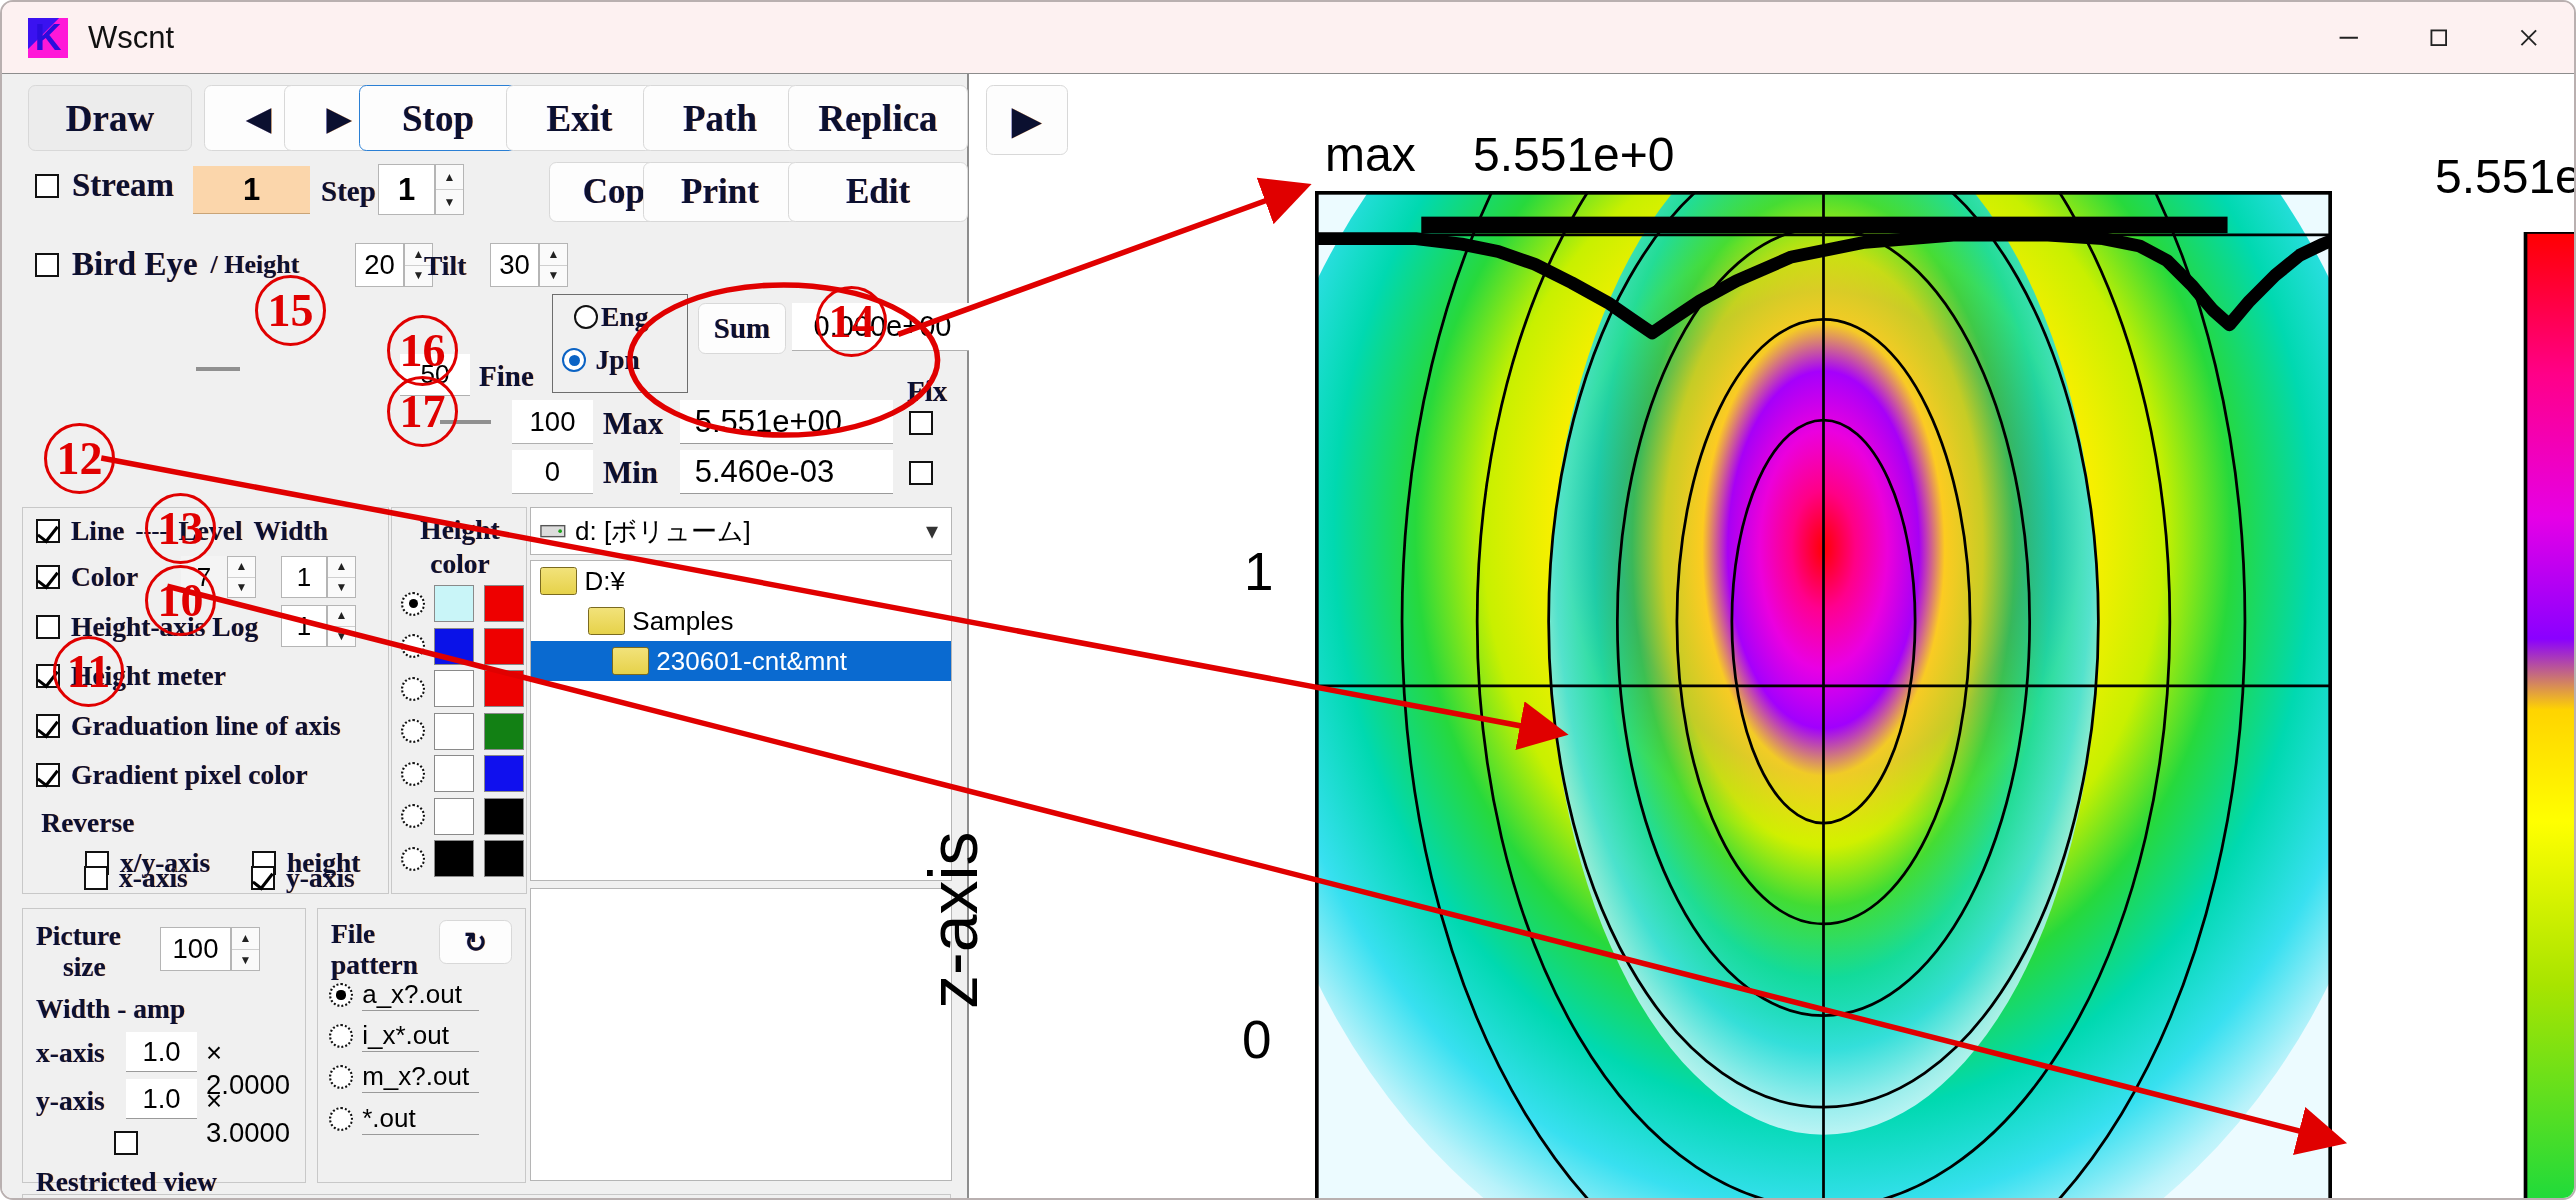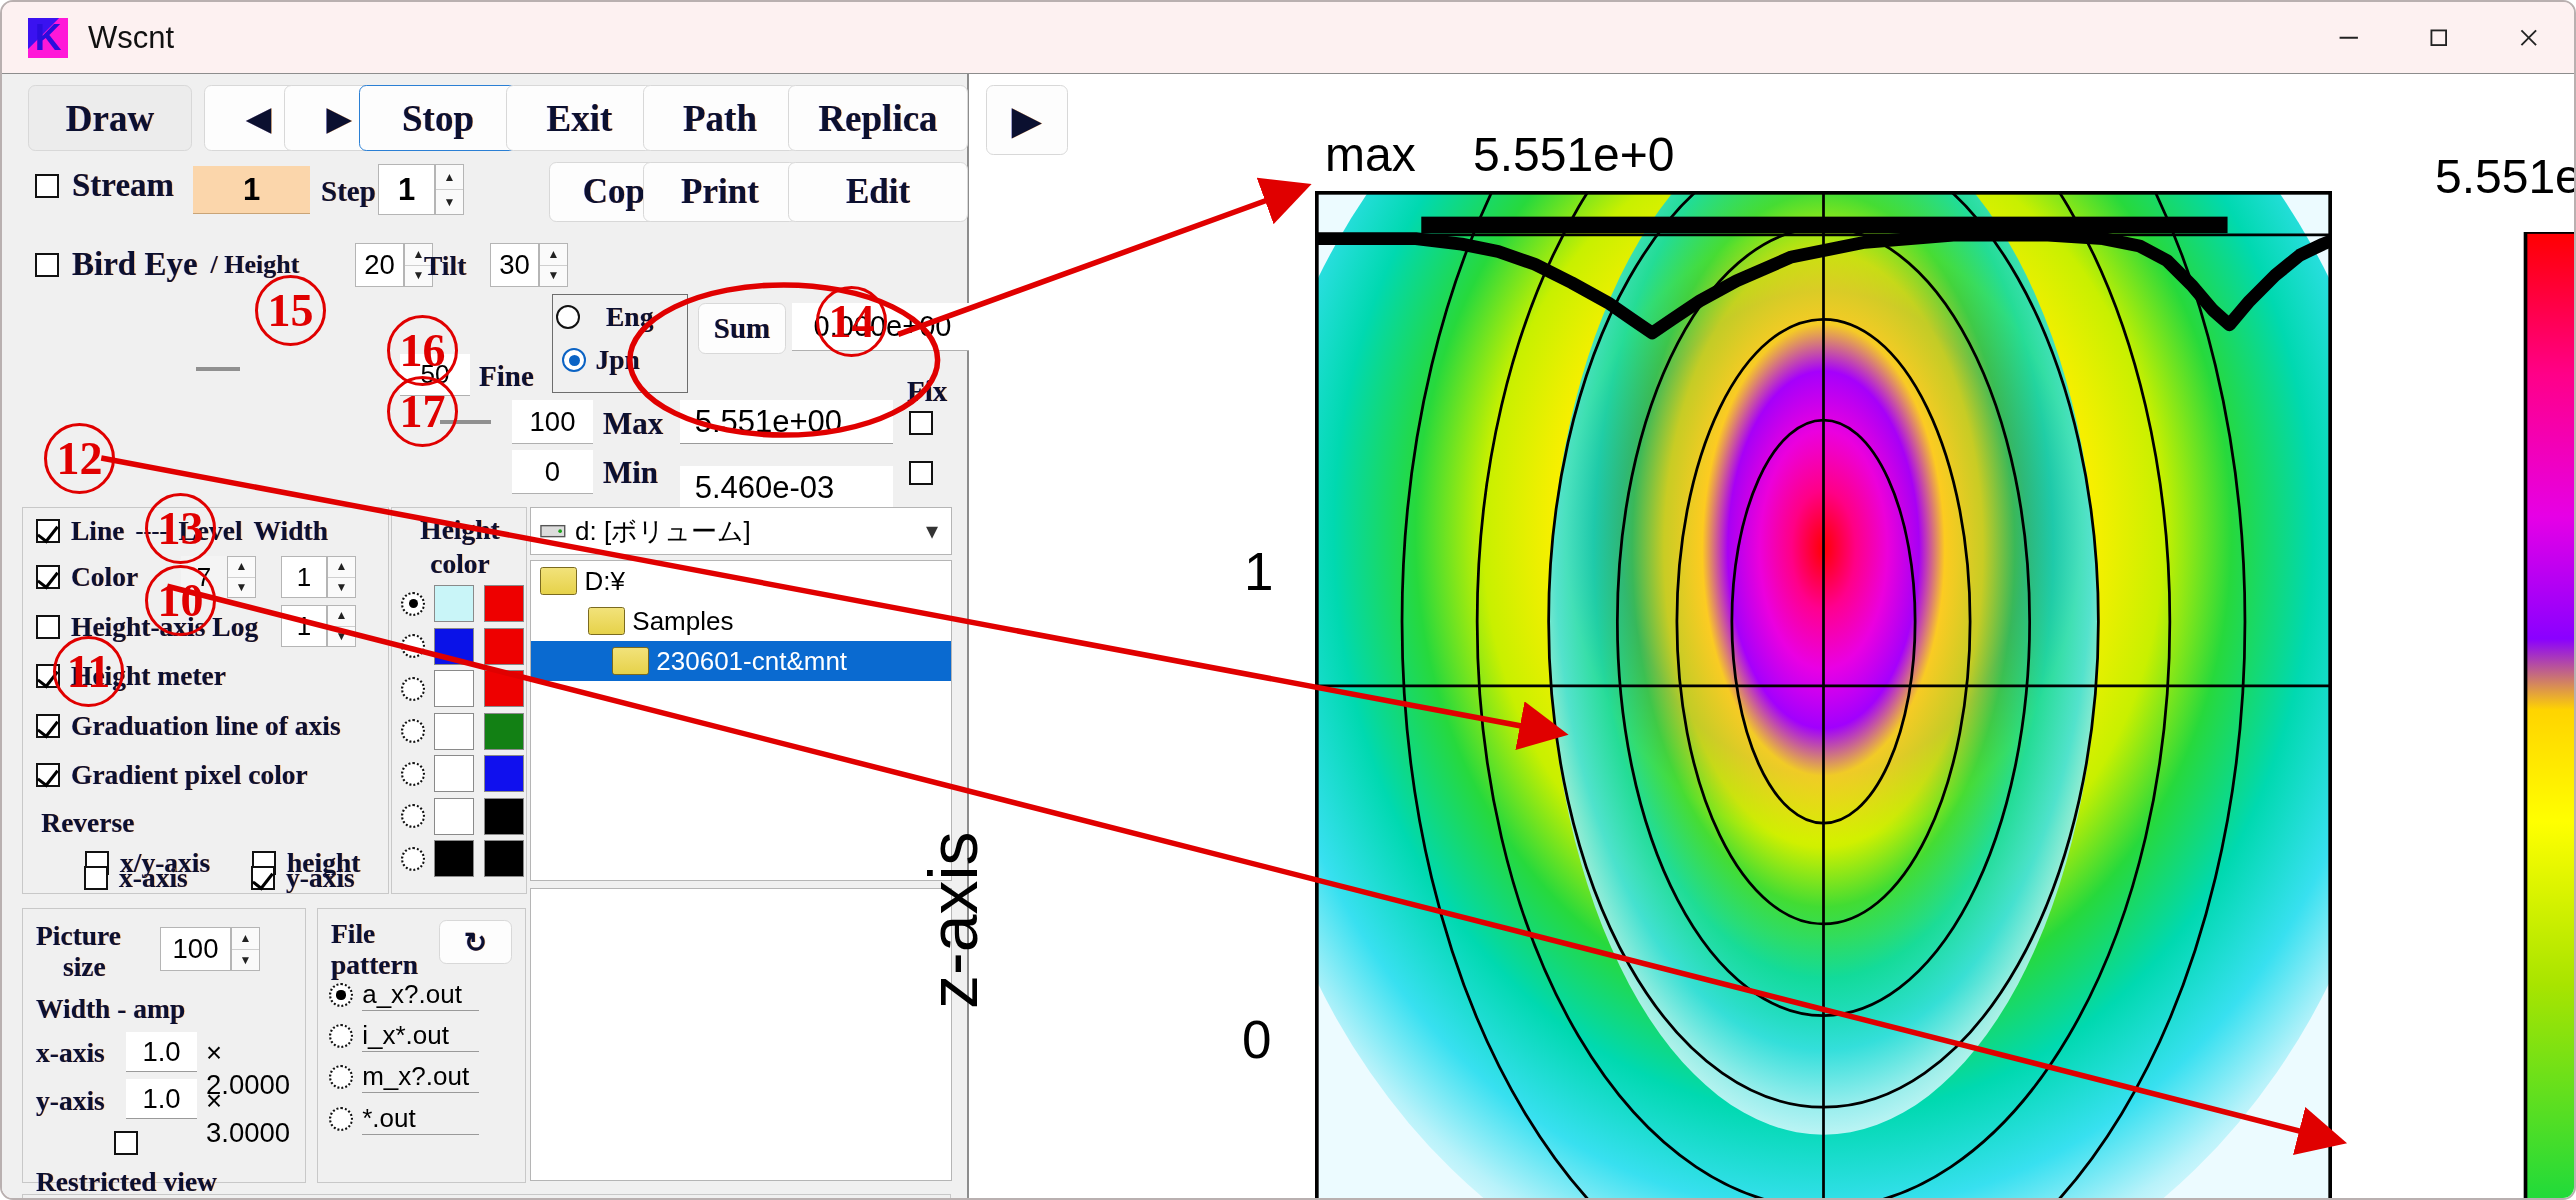--- a/index.html
+++ b/index.html
@@ -197,21 +197,21 @@
       <span class="lbl" style="position:absolute; left:422px; top:176px; font-size:27.5px;">Tilt</span>
       <div style="position:absolute; left:488px; top:169px; display:flex;">
         <div class="txtbox center" style="width:49px; height:44px; font-size:27.5px;">30</div>
         <div class="spin" style="height:44px;">
             <div>▲</div>
             <div>▼</div>
           </div>
       </div>
 
       <div class="group" style="left:550px; top:220px; width:136px; height:99px; border:1.8px solid #6d6d6d;">
-        <div style="position:absolute; left:3px; top:5.5px; display:flex; align-items:center; gap:26px;">
+        <div style="position:absolute; left:21px; top:5.5px; display:flex; align-items:center; gap:3px;">
           <span class="radio solid"></span>
           <span class="lbl" style="font-size:27.5px;">Eng</span>
         </div>
         <div style="position:absolute; left:9.2px; top:49px; display:flex; align-items:center; gap:9.2px;">
           <span class="radio blue on"></span>
           <span class="lbl" style="font-size:27.5px;">Jpn</span>
         </div>
       </div>
 
       <div class="btn" style="left:696px; top:229px; width:88px; height:51px; position:absolute; font-size:29px;">Sum</div>
@@ -224,21 +224,21 @@
       <div style="position:absolute; left:438px; top:346px; width:51px; height:3.7px; background:#909090;"></div>
       <div class="txtbox center" style="position:absolute; left:510px; top:326px; width:81px; height:44px; border:none; border-bottom:1.8px solid #b0b0b0; font-size:27.5px;">100</div>
       <span class="lbl" style="position:absolute; left:601px; top:332px; font-size:31px;">Max</span>
       <div class="txtbox" style="position:absolute; left:678px; top:326px; width:213px; height:44px; border:none; border-bottom:1.8px solid #9a9a9a; font-size:31px; padding-left:14.7px;">5.551e+00</div>
       <span class="lbl" style="position:absolute; left:905px; top:301px; font-size:29px;">Fix</span>
       <span class="chk" style="position:absolute; left:907px; top:337px;"></span>
 
       <div style="position:absolute; left:438px; top:398px; width:51px; height:3.7px; background:#f0f0f0;"></div>
       <div class="txtbox center" style="position:absolute; left:510px; top:376px; width:81px; height:44px; border:none; border-bottom:1.8px solid #b0b0b0; font-size:27.5px;">0</div>
       <span class="lbl" style="position:absolute; left:601px; top:381px; font-size:31px;">Min</span>
-      <div class="txtbox" style="position:absolute; left:678px; top:376px; width:213px; height:44px; border:none; border-bottom:1.8px solid #9a9a9a; font-size:31px; padding-left:14.7px;margin-top:16px;">5.460e-03</div>
+      <div class="txtbox" style="position:absolute; left:678px; top:376px; width:213px; height:44px; border:none; border-bottom:1.8px solid #9a9a9a; font-size:31px; padding-left:14.7px;">5.460e-03</div>
       <span class="chk" style="position:absolute; left:907px; top:387px;"></span>
 
       <div class="group" style="left:20px; top:433px; width:367px; height:387px;">
         <div style="position:absolute; left:13px; top:7.3px; display:flex; align-items:center; gap:11px;">
           <span class="chk on"></span>
           <span class="lbl" style="font-size:27.5px;">Line</span>
           <span class="lbl" style="font-size:24px;">----</span>
           <span class="lbl" style="font-size:27.5px;">Level</span>
           <span class="lbl" style="font-size:27.5px;">Width</span>
         </div>

